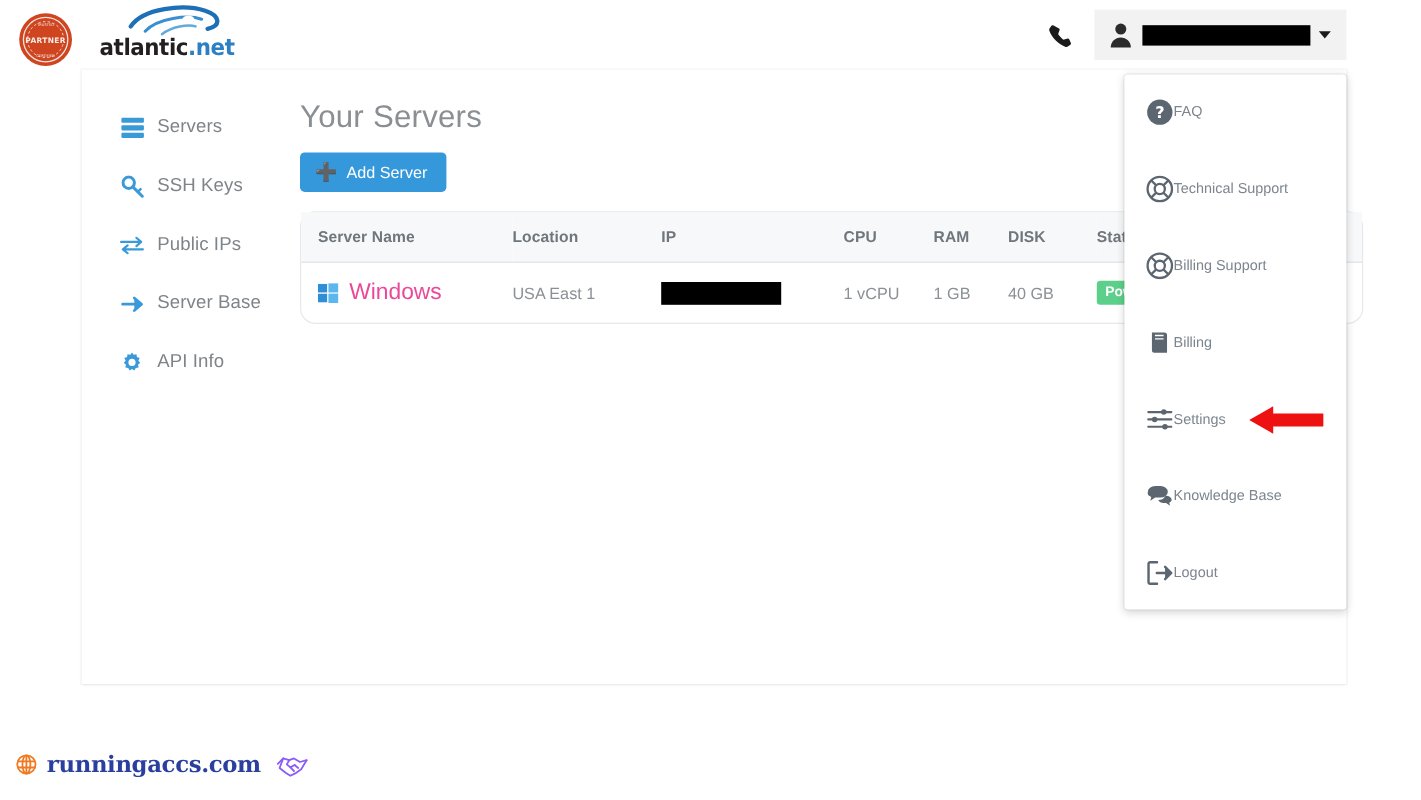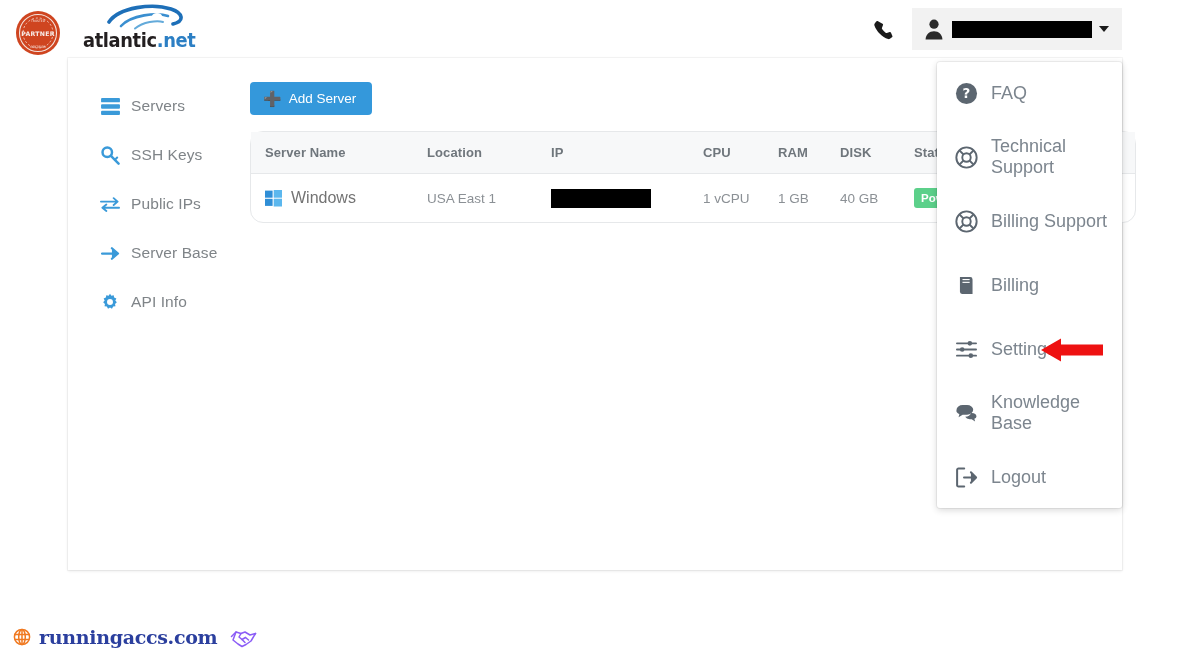--- a/index.html
+++ b/index.html
@@ -101,21 +101,21 @@
   }
   .c-name { width:176px; padding-left:14px; }
   .c-loc  { width:124px; }
   .c-ip   { width:152px; }
   .c-cpu  { width:75px; }
   .c-ram  { width:62px; }
   .c-disk { width:74px; }
   .c-stat { width:auto; }
   .srv-cell { display:flex; align-items:center; gap:9px; }
   .win-logo { width:17px; height:17px; flex:0 0 auto; }
-  .srv-link { color:#737373; font-size:16px; cursor:pointer; }
+  .srv-link { color:#ec4899; font-size:19px; cursor:pointer; }
   .ip-redacted { display:inline-block; width:100px; height:19px; background:#000; vertical-align:middle;}
   .badge-on {
     display:inline-block; background:#5cd08a; color:#fff;
     font-size:11.5px; font-weight:bold; padding:4px 7px; border-radius:3px;
     white-space:nowrap;
   }
 
   
   .dropdown {
     position:absolute; left:937px; top:62px; width:185px;
@@ -125,21 +125,21 @@
   }
   .dd-item {
     display:flex; align-items:center; height:34px;
     padding-left:17px; margin-bottom:30px; cursor:pointer;
   }
   .dd-item:last-child { margin-bottom:2px; }
   .dd-ico {
     width:24px; height:24px; color:#5c6670; flex:0 0 auto;
     display:flex; align-items:center; justify-content:center;
   }
-  .dd-label { margin-left:13px; font-size:18px; color:#7c858e; }
+  .dd-label { font-size:12px; color:#7c858e; }
 
   .red-arrow { position:absolute; left:1041px; top:336px; width:62px; height:28px; z-index:60; }
 
   
   .footer {
     position:absolute; left:0; bottom:10px; width:1184px; height:40px;
     display:flex; align-items:center; padding-left:13px; gap:8px;
   }
   .globe-ico { width:18px; height:18px; color:#f07a22; flex:0 0 auto; }
   .foot-text {
@@ -253,20 +253,21 @@
           <svg viewBox="0 0 20 20" width="18" height="18" fill="currentColor">
             <path d="M10 0.8 l1.5 2.2 2.6-.6 .5 2.6 2.5 1 -1.2 2.4 1.7 2-2 1.8 .5 2.6 -2.6 .3 -1.3 2.3 -2.2-1.3 -2.2 1.3 -1.3-2.3 -2.6-.3 .5-2.6 -2-1.8 1.7-2 -1.2-2.4 2.5-1 .5-2.6 2.6 .6z"></path>
             <circle cx="10" cy="10" r="3.3" fill="#ffffff"></circle>
           </svg>
         </span>
         <span class="side-label">API Info</span>
       </div>
     </nav>
 
     <div class="content">
+      <h1 class="page-title">Your Servers</h1>
 
       <button class="add-btn">
         <span class="plus">➕</span>
         <span>Add Server</span>
       </button>
 
       <div class="table-wrap">
         <table>
           <thead>
             <tr>

